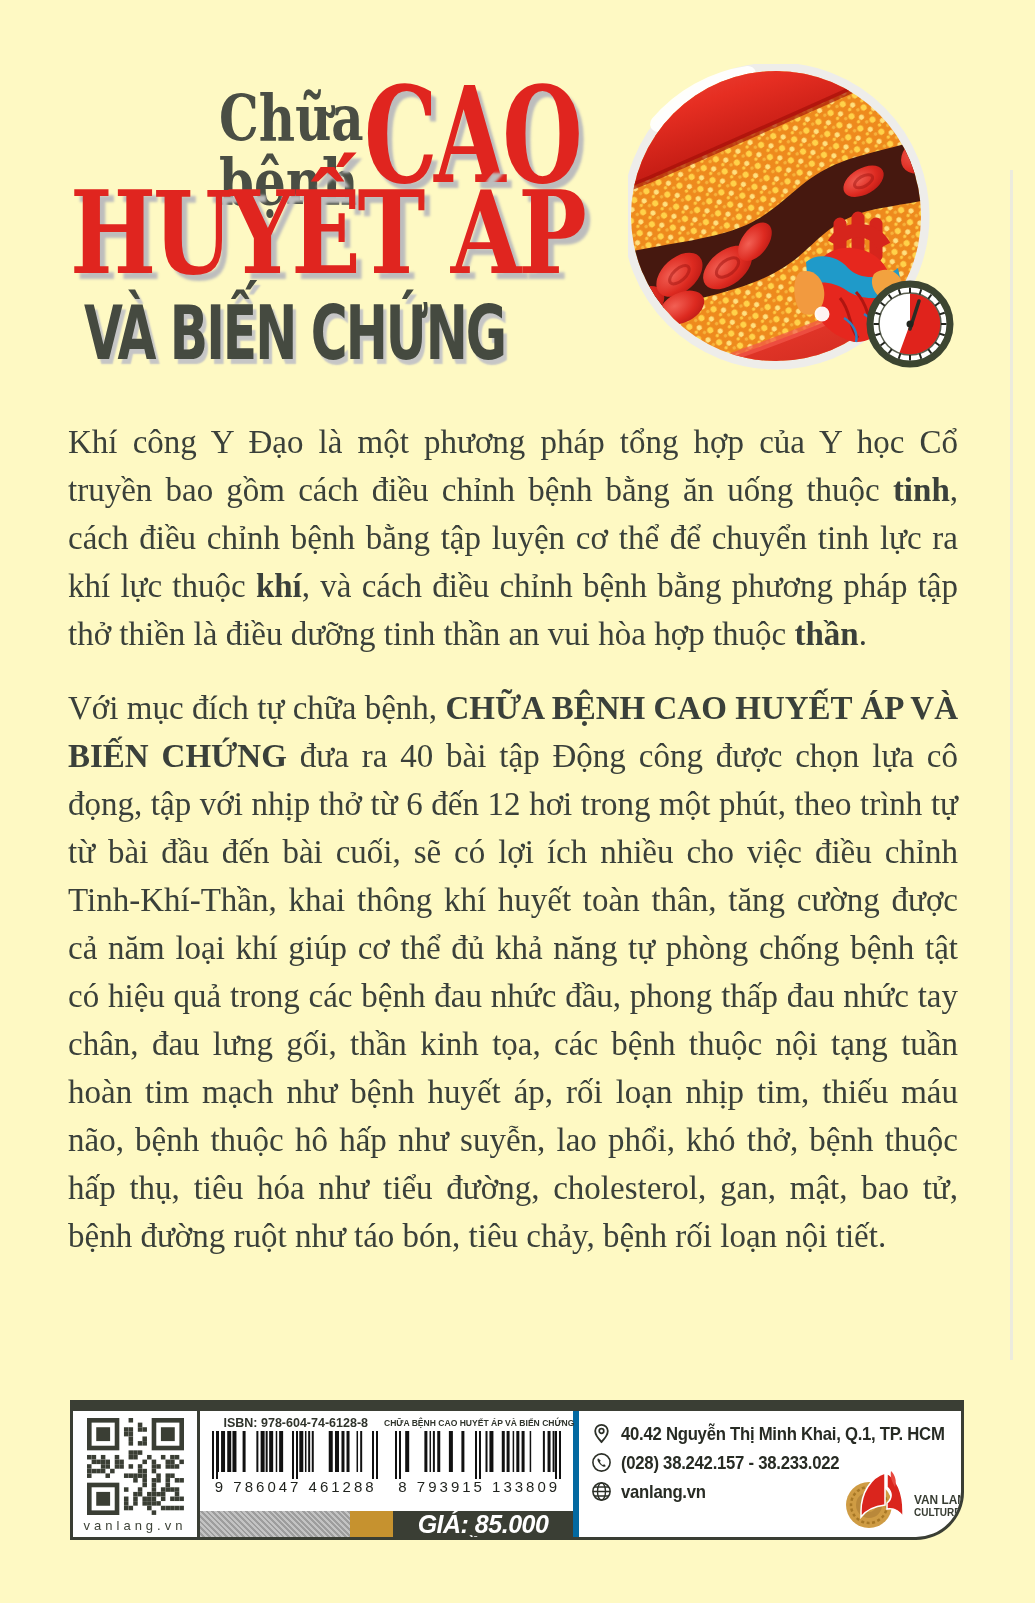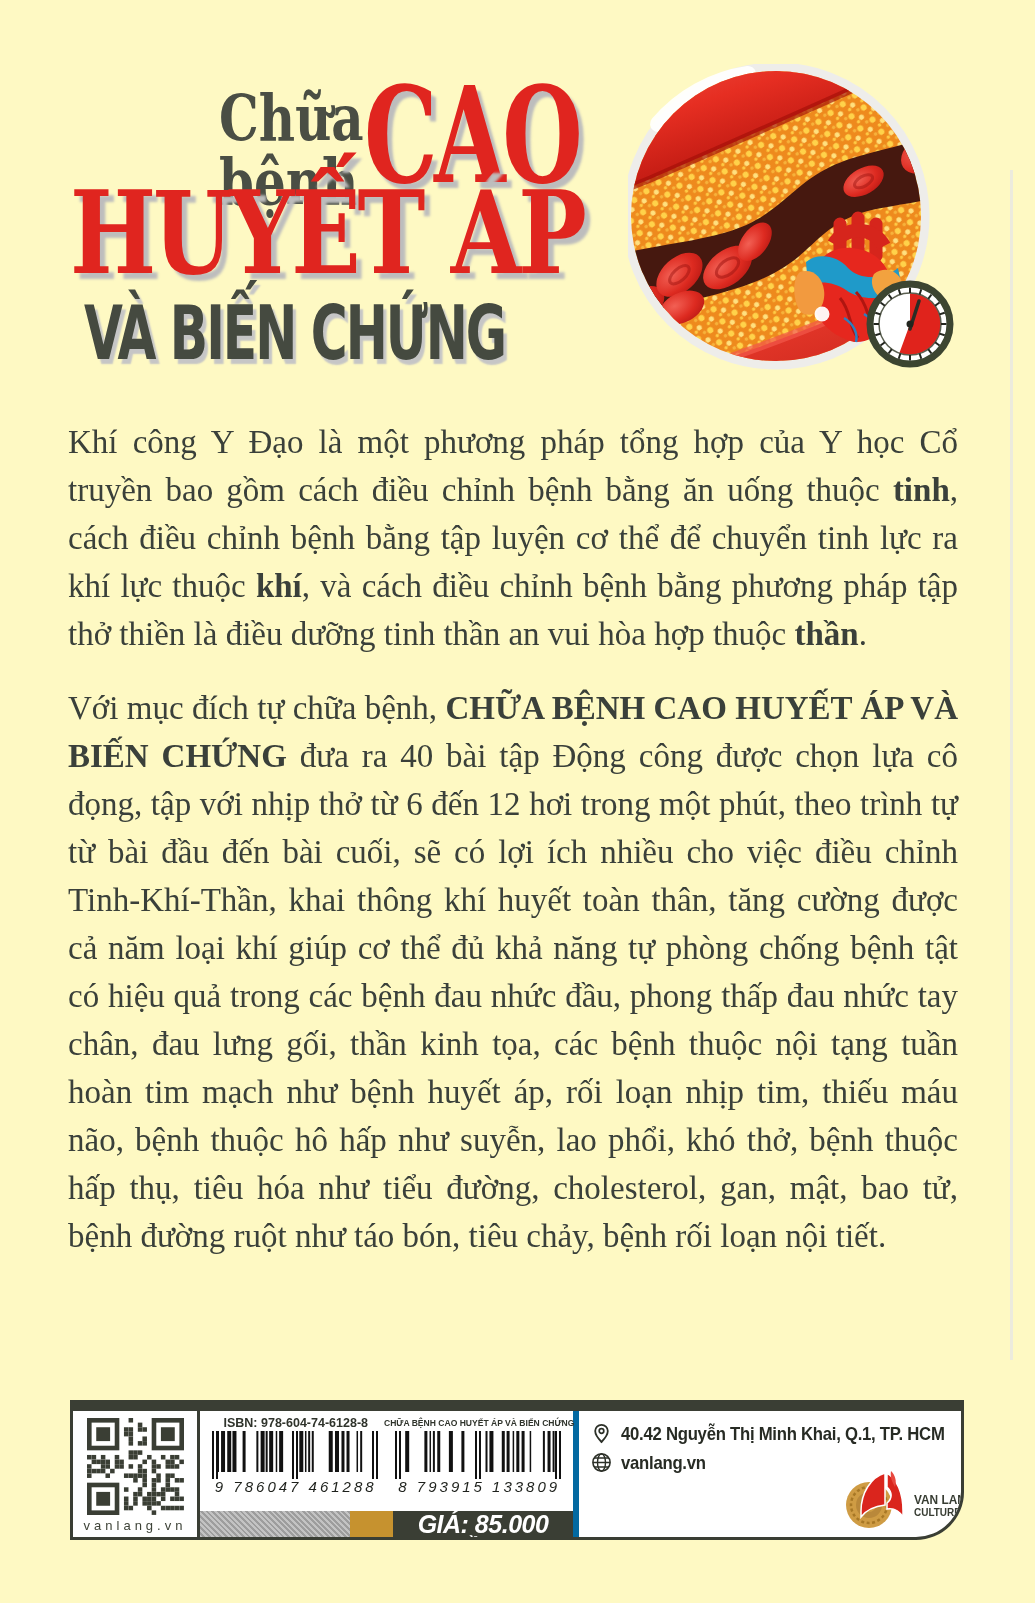--- a/index.html
+++ b/index.html
@@ -88,21 +88,21 @@
     display:flex;flex-direction:column;
   }
   .barcode-row{flex:1;display:flex;gap:4px;padding:4px 4px 0 6px;}
   .barcode-block{flex:1;display:flex;flex-direction:column;align-items:center;min-width:0;}
   .bc-header{
     font-weight:700;font-size:12.5px;color:#2f332b;white-space:nowrap;height:16px;
     display:flex;align-items:center;
   }
   .bc-header.small{font-size:9px;transform:scaleX(.95);}
   svg.bc-bars{width:168px;height:48px;display:block;}
-  .bc-digits{font-size:15px;letter-spacing:3px;color:#1e211c;margin-top:-1px;white-space:nowrap;font-style:italic;}
+  .bc-digits{font-size:15px;letter-spacing:3px;color:#1e211c;margin-top:-1px;white-space:nowrap;}
   .price-strip{height:26px;flex:none;display:flex;}
   .strip-hatch{flex:1;background:repeating-linear-gradient(45deg,#c3c3c3 0 2px,#9d9d9d 2px 4px);}
   .strip-gold{width:43px;flex:none;background:#c6922f;}
   .strip-price{
     width:180px;flex:none;background:#3a3e34;color:#ffffff;
     font-style:italic;font-weight:700;font-size:25px;line-height:26px;
     text-align:center;letter-spacing:-0.5px;
   }
   .contact-section{flex:1;position:relative;box-sizing:border-box;padding:8px 4px 4px 12px;}
   .contact-row{display:flex;align-items:center;gap:9px;height:29px;}
@@ -451,20 +451,27 @@
       <div class="contact-row">
         <svg class="contact-icon" viewBox="0 0 21 21">
           <path d="M10.5 1.8 C7 1.8 4.2 4.6 4.2 8.1 C4.2 12.6 10.5 19 10.5 19 C10.5 19 16.8 12.6 16.8 8.1 C16.8 4.6 14 1.8 10.5 1.8 Z" fill="none" stroke="currentColor" stroke-width="1.8"></path>
           <circle cx="10.5" cy="8" r="2.3" fill="none" stroke="currentColor" stroke-width="1.7"></circle>
         </svg>
         <span class="contact-text">40.42 Nguyễn Thị Minh Khai, Q.1, TP. HCM</span>
       </div>
       <div class="contact-row">
         <svg class="contact-icon" viewBox="0 0 21 21">
           <circle cx="10.5" cy="10.5" r="8.6" fill="none" stroke="currentColor" stroke-width="1.6"></circle>
+          <path d="M7 6.2 C6.3 6.9 6.2 8.2 7.3 10 C8.4 11.8 10 13.5 12 14.4 C13.4 15 14.3 14.7 14.8 14 L13.3 12.2 L11.8 12.9 C10.6 12.2 9.5 11 8.9 9.9 L9.7 8.5 Z" fill="currentColor"></path>
+        </svg>
+        <span class="contact-text">(028) 38.242.157 - 38.233.022</span>
+      </div>
+      <div class="contact-row">
+        <svg class="contact-icon" viewBox="0 0 21 21">
+          <circle cx="10.5" cy="10.5" r="8.6" fill="none" stroke="currentColor" stroke-width="1.6"></circle>
           <ellipse cx="10.5" cy="10.5" rx="4" ry="8.6" fill="none" stroke="currentColor" stroke-width="1.4"></ellipse>
           <path d="M2 10.5 H19 M3.2 6 H17.8 M3.2 15 H17.8" stroke="currentColor" stroke-width="1.4" fill="none"></path>
         </svg>
         <span class="contact-text">vanlang.vn</span>
       </div>
 
       <div class="logo">
         <svg width="72" height="64" viewBox="0 0 72 64">
           <circle cx="30" cy="40" r="23" fill="#cf9c44"></circle>
           <circle cx="30" cy="40" r="18" fill="none" stroke="#a87826" stroke-width="2.5" stroke-dasharray="3 2.5"></circle>

